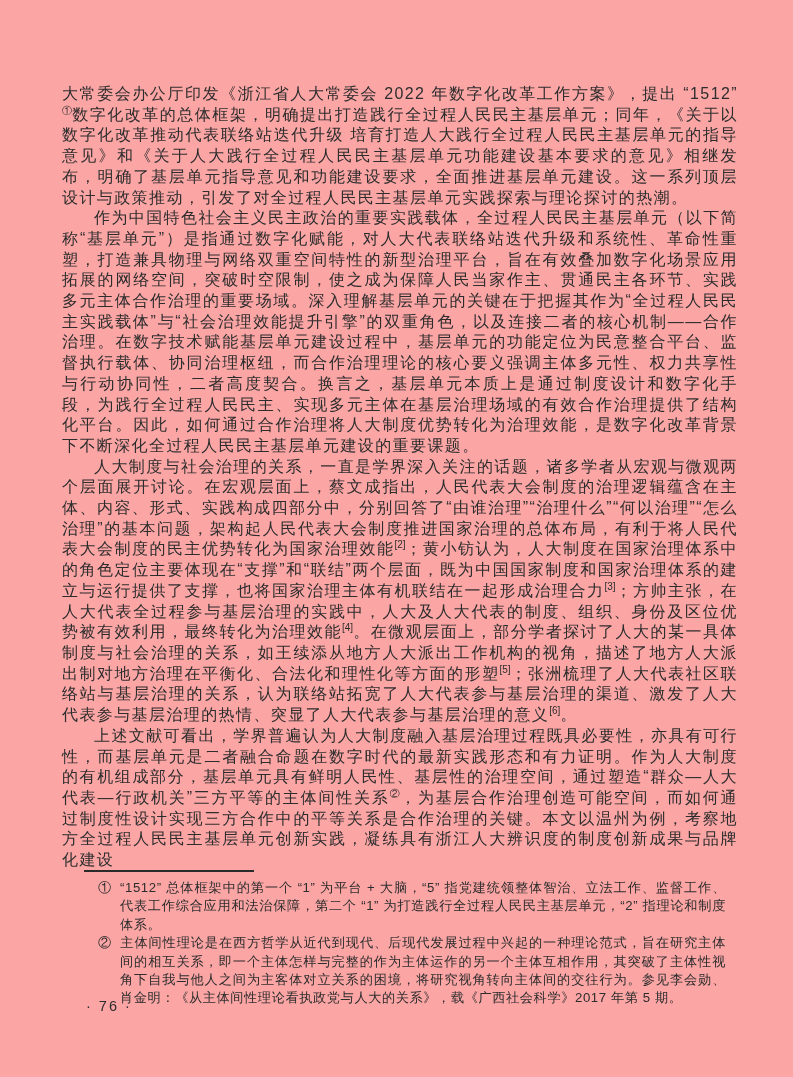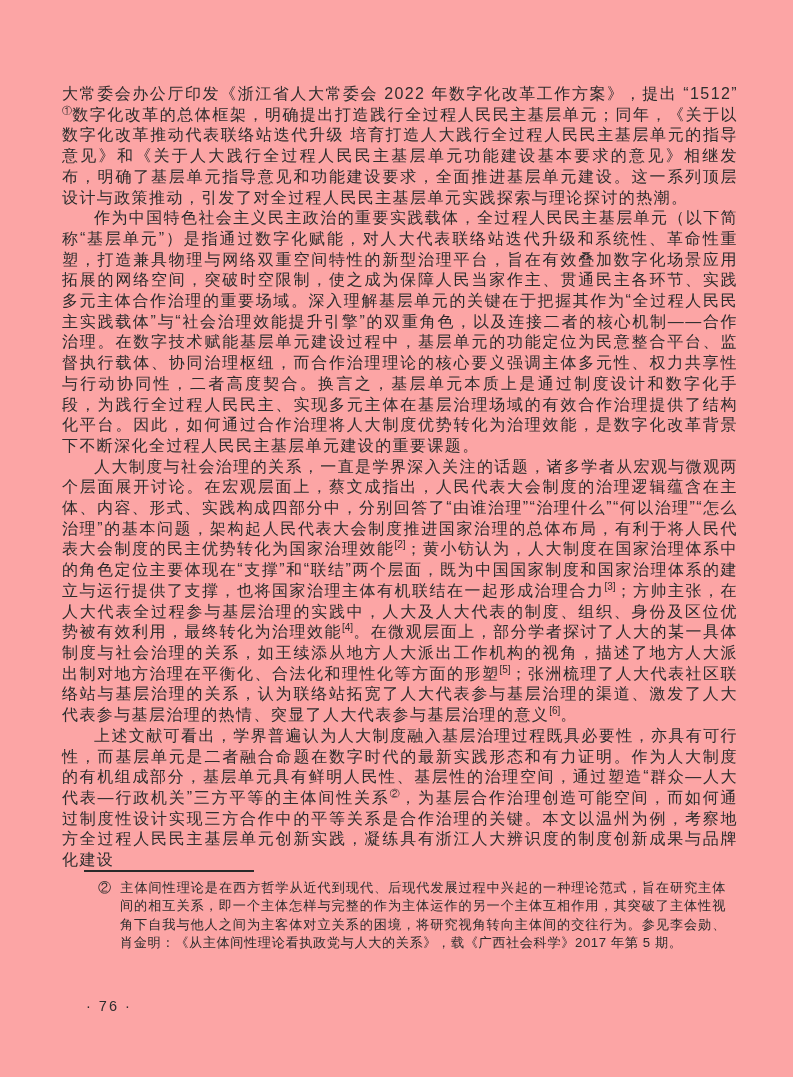--- a/index.html
+++ b/index.html
@@ -87,19 +87,22 @@
     <p><span>大常委会办公厅印发《浙江省人大常委会 2022 年数字化改革工作方案》，提出 “1512”</span><span class="sup">①</span><span>数字化改革的总体框架，明确提出打造践行全过程人民民主基层单元；同年，《关于以数字化改革推动代表联络站迭代升级 培育打造人大践行全过程人民民主基层单元的指导意见》和《关于人大践行全过程人民民主基层单元功能建设基本要求的意见》相继发布，明确了基层单元指导意见和功能建设要求，全面推进基层单元建设。这一系列顶层设计与政策推动，引发了对全过程人民民主基层单元实践探索与理论探讨的热潮。</span></p>
     <p class="indent"><span>作为中国特色社会主义民主政治的重要实践载体，全过程人民民主基层单元（以下简称“基层单元”）是指通过数字化赋能，对人大代表联络站迭代升级和系统性、革命性重塑，打造兼具物理与网络双重空间特性的新型治理平台，旨在有效叠加数字化场景应用拓展的网络空间，突破时空限制，使之成为保障人民当家作主、贯通民主各环节、实践多元主体合作治理的重要场域。深入理解基层单元的关键在于把握其作为“全过程人民民主实践载体”与“社会治理效能提升引擎”的双重角色，以及连接二者的核心机制——合作治理。在数字技术赋能基层单元建设过程中，基层单元的功能定位为民意整合平台、监督执行载体、协同治理枢纽，而合作治理理论的核心要义强调主体多元性、权力共享性与行动协同性，二者高度契合。换言之，基层单元本质上是通过制度设计和数字化手段，为践行全过程人民民主、实现多元主体在基层治理场域的有效合作治理提供了结构化平台。因此，如何通过合作治理将人大制度优势转化为治理效能，是数字化改革背景下不断深化全过程人民民主基层单元建设的重要课题。</span></p>
     <p class="indent"><span>人大制度与社会治理的关系，一直是学界深入关注的话题，诸多学者从宏观与微观两个层面展开讨论。在宏观层面上，蔡文成指出，人民代表大会制度的治理逻辑蕴含在主体、内容、形式、实践构成四部分中，分别回答了“由谁治理”“治理什么”“何以治理”“怎么治理”的基本问题，架构起人民代表大会制度推进国家治理的总体布局，有利于将人民代表大会制度的民主优势转化为国家治理效能</span><span class="sup">[2]</span><span>；黄小钫认为，人大制度在国家治理体系中的角色定位主要体现在“支撑”和“联结”两个层面，既为中国国家制度和国家治理体系的建立与运行提供了支撑，也将国家治理主体有机联结在一起形成治理合力</span><span class="sup">[3]</span><span>；方帅主张，在人大代表全过程参与基层治理的实践中，人大及人大代表的制度、组织、身份及区位优势被有效利用，最终转化为治理效能</span><span class="sup">[4]</span><span>。在微观层面上，部分学者探讨了人大的某一具体制度与社会治理的关系，如王续添从地方人大派出工作机构的视角，描述了地方人大派出制对地方治理在平衡化、合法化和理性化等方面的形塑</span><span class="sup">[5]</span><span>；张洲梳理了人大代表社区联络站与基层治理的关系，认为联络站拓宽了人大代表参与基层治理的渠道、激发了人大代表参与基层治理的热情、突显了人大代表参与基层治理的意义</span><span class="sup">[6]</span><span>。</span></p>
     <p class="indent"><span>上述文献可看出，学界普遍认为人大制度融入基层治理过程既具必要性，亦具有可行性，而基层单元是二者融合命题在数字时代的最新实践形态和有力证明。作为人大制度的有机组成部分，基层单元具有鲜明人民性、基层性的治理空间，通过塑造“群众—人大代表—行政机关”三方平等的主体间性关系</span><span class="sup">②</span><span>，为基层合作治理创造可能空间，而如何通过制度性设计实现三方合作中的平等关系是合作治理的关键。本文以温州为例，考察地方全过程人民民主基层单元创新实践，凝练具有浙江人大辨识度的制度创新成果与品牌化建设</span></p>
   </div>
 
   <div class="footnote-divider"></div>
 
   <div class="footnotes">
     <p class="footnote">
+      <span class="fn-marker">①</span><span>“1512” 总体框架中的第一个 “1” 为平台 + 大脑，“5” 指党建统领整体智治、立法工作、监督工作、代表工作综合应用和法治保障，第二个 “1” 为打造践行全过程人民民主基层单元，“2” 指理论和制度体系。</span>
+    </p>
+    <p class="footnote">
       <span class="fn-marker">②</span><span>主体间性理论是在西方哲学从近代到现代、后现代发展过程中兴起的一种理论范式，旨在研究主体间的相互关系，即一个主体怎样与完整的作为主体运作的另一个主体互相作用，其突破了主体性视角下自我与他人之间为主客体对立关系的困境，将研究视角转向主体间的交往行为。参见李会勋、肖金明：《从主体间性理论看执政党与人大的关系》，载《广西社会科学》2017 年第 5 期。</span>
     </p>
   </div>
 
   <div class="page-number">· 76 ·</div>
 
 </div>
 
 </body></html>

